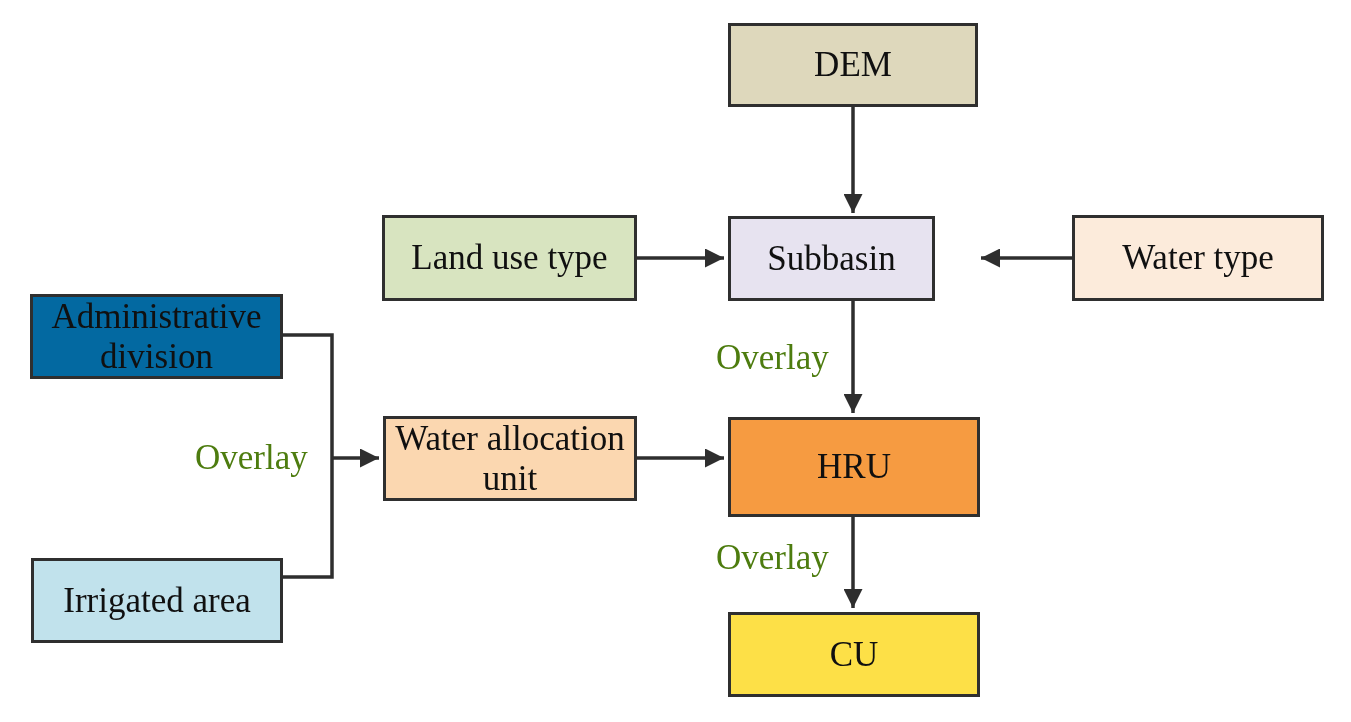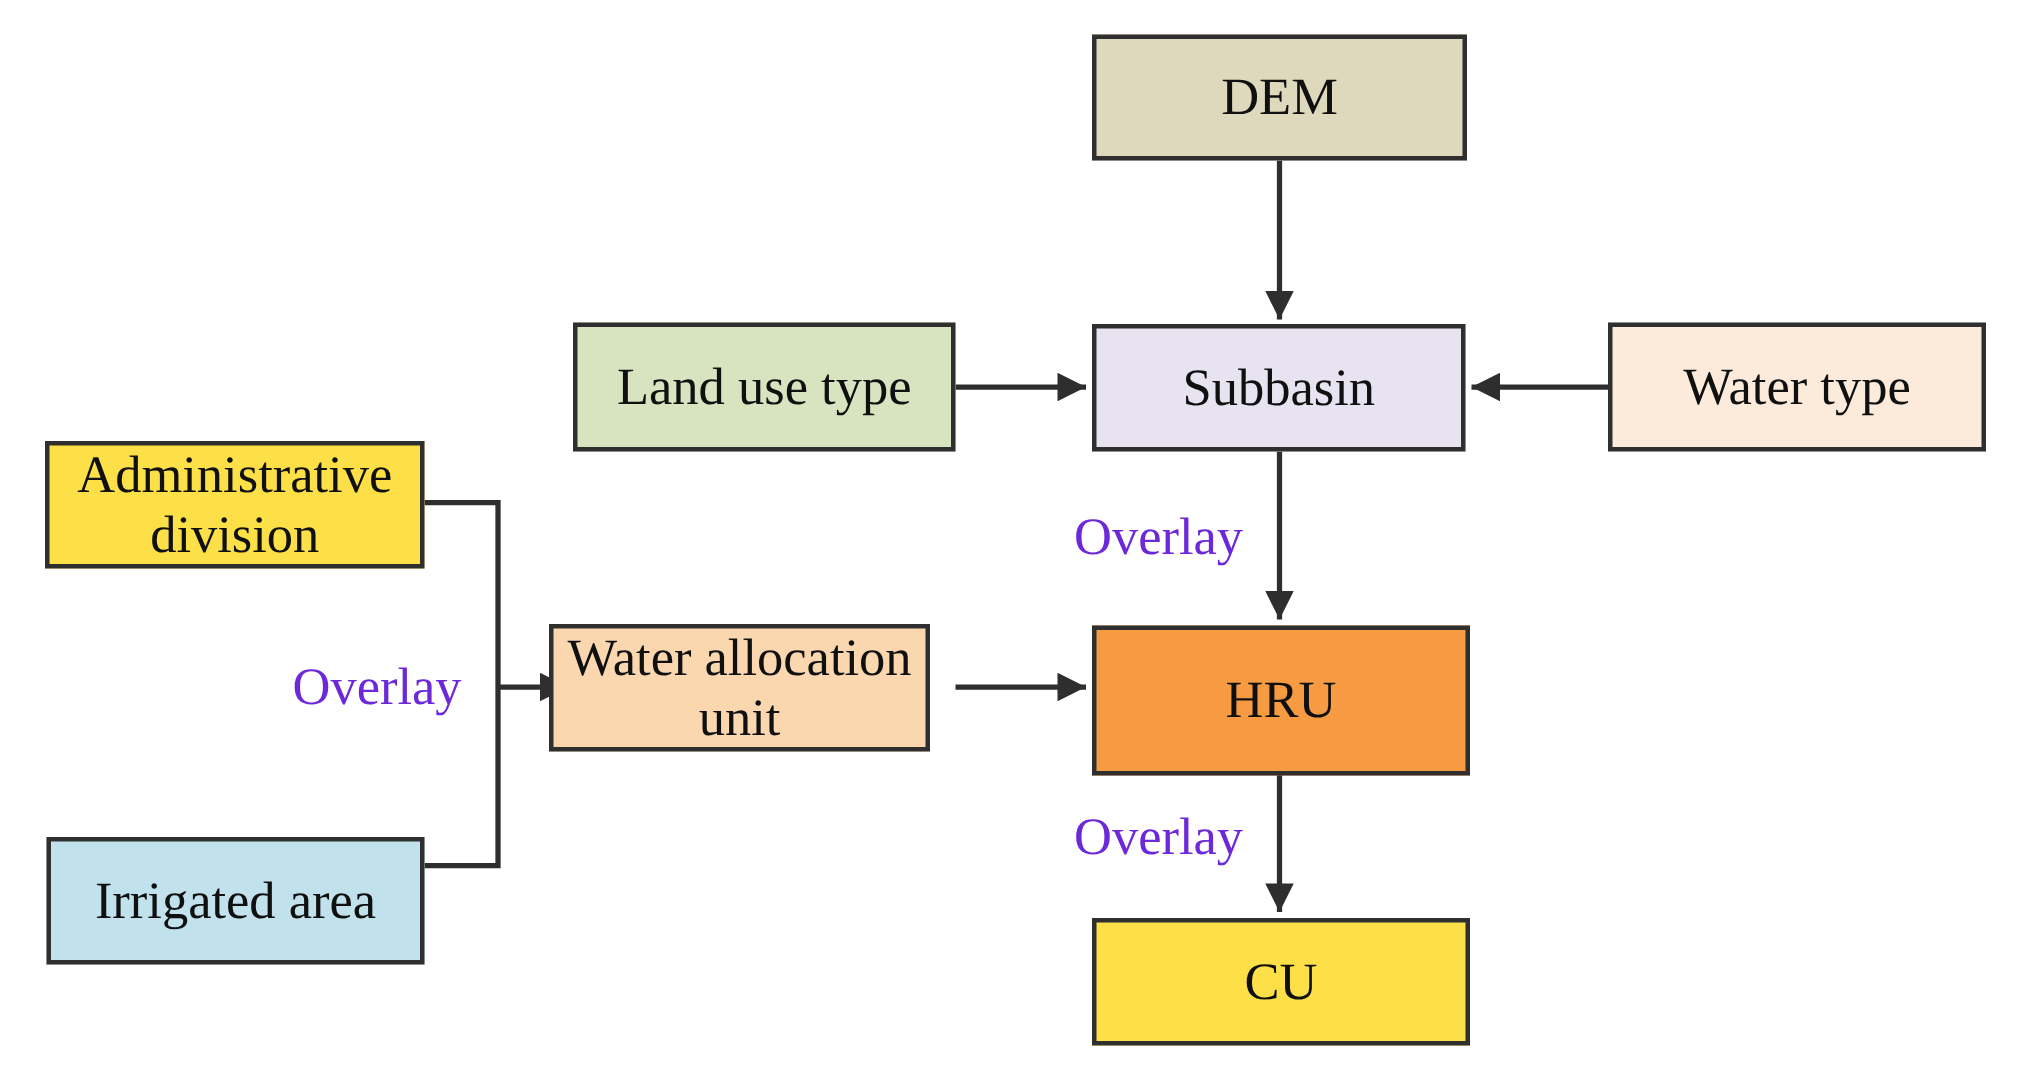--- a/index.html
+++ b/index.html
@@ -39,21 +39,21 @@
   .node-label {
     font-size: 35px;
     line-height: 1.12;
     color: #101010;
     padding: 0 6px;
   }
   .edge-label {
     position: absolute;
     font-size: 35px;
     line-height: 1.15;
-    color: #6d28d9;
+    color: #4d7c0f;
     white-space: nowrap;
   }
 </style>
 </head>
 <body>
 
 <div class="stage">
 
   <svg class="edges" width="1351" height="722" viewBox="0 0 1351 722" aria-hidden="true">
     <defs>
@@ -80,33 +80,33 @@
   </svg>
 
   <div class="node" style="left: 728px; top: 23px; width: 250px; height: 84px; background-color: rgb(222, 216, 188);">
     <span class="node-label">DEM</span>
   </div>
 
   <div class="node" style="left: 382px; top: 215px; width: 255px; height: 86px; background-color: rgb(216, 228, 192); text-align: right;">
     <span class="node-label">Land use type</span>
   </div>
 
-  <div class="node" style="left: 728px; top: 216px; width: 249px; height: 85px; background-color: rgb(231, 227, 240);">
+  <div class="node" style="left: 728px; top: 216px; width: 207px; height: 85px; background-color: rgb(231, 227, 240);">
     <span class="node-label">Subbasin</span>
   </div>
 
   <div class="node" style="left: 1072px; top: 215px; width: 252px; height: 86px; background-color: rgb(252, 235, 219);">
     <span class="node-label">Water type</span>
   </div>
 
-  <div class="node" style="left: 30px; top: 294px; width: 253px; height: 85px; background-color: #fde047; justify-content: center;">
+  <div class="node" style="left: 30px; top: 294px; width: 253px; height: 85px; background-color: #0369a1; justify-content: center;">
     <span class="node-label">Administrative division</span>
   </div>
 
-  <div class="node" style="left: 366px; top: 416px; width: 254px; height: 85px; background-color: rgb(251, 215, 176);">
+  <div class="node" style="left: 383px; top: 416px; width: 254px; height: 85px; background-color: rgb(251, 215, 176);">
     <span class="node-label">Water allocation unit</span>
   </div>
 
   <div class="node" style="left: 728px; top: 417px; width: 252px; height: 100px; background-color: rgb(246, 155, 65);">
     <span class="node-label">HRU</span>
   </div>
 
   <div class="node" style="left: 31px; top: 538px; width: 252px; height: 85px; background-color: rgb(193, 226, 236); margin-top: 20px;">
     <span class="node-label">Irrigated area</span>
   </div>

